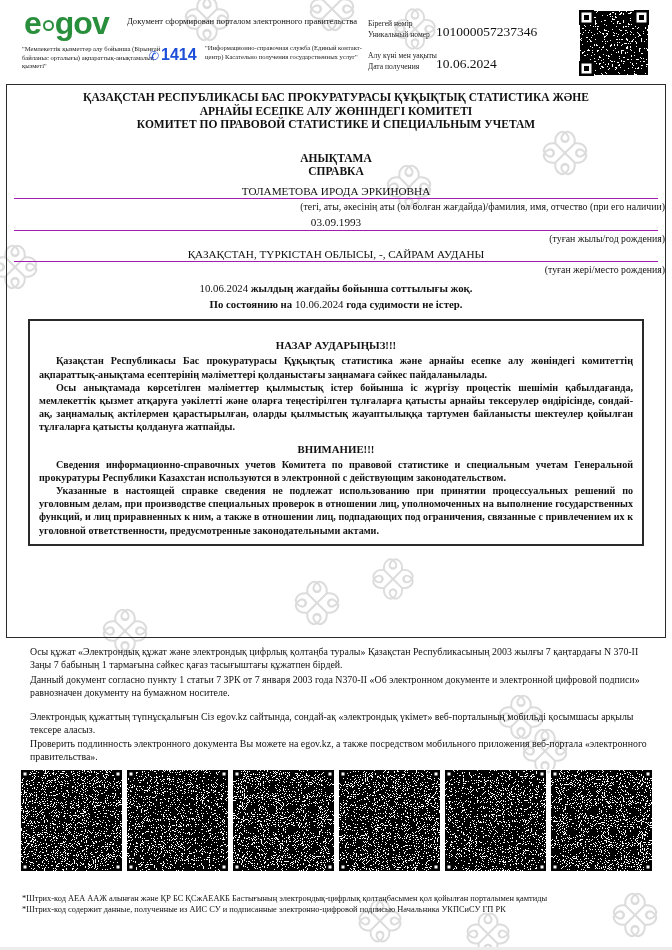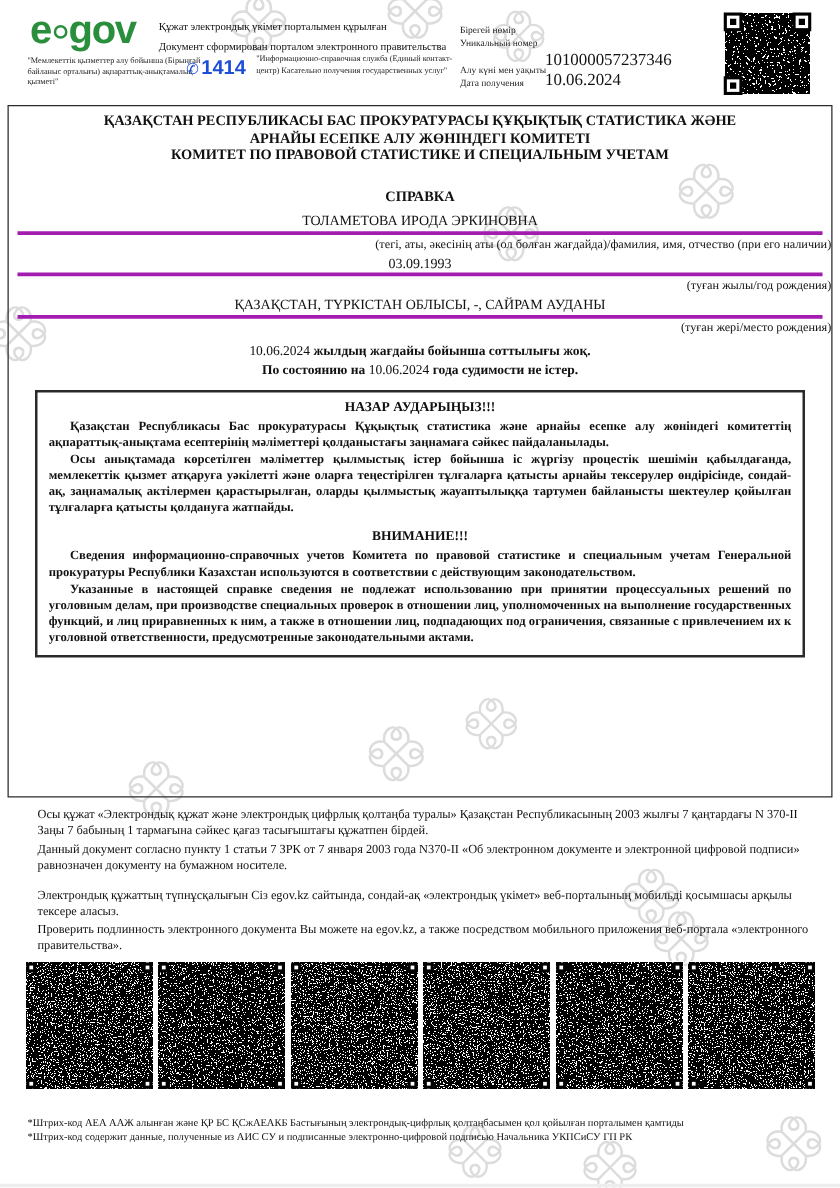--- a/index.html
+++ b/index.html
@@ -27,26 +27,26 @@
   .hlabel{position:absolute;left:368px;font-size:7.6px;line-height:10.5px;color:#222;}
   .hvalue{position:absolute;left:436px;font-size:13.5px;}
   .qr{position:absolute;left:577px;top:8px;}
   
   .main-box{margin:0 6px;border:1.5px solid #2b2b2b;height:554px;box-sizing:border-box;
             background:transparent;}
   .title-line{font-weight:bold;font-size:11.5px;line-height:13.6px;text-align:center;}
   .title-wrap{margin-top:6px;}
   .doc-type{margin-top:20px;}
   .fields{margin-top:6px;}
-  .fval{font-size:11.2px;line-height:13.5px;text-align:center;border-bottom:3px solid #a21caf;
+  .fval{font-size:11.2px;line-height:13.5px;text-align:center;border-bottom:1px solid #a21caf;
         margin:0 7px;}
   .fcap{font-size:9.8px;line-height:12px;text-align:right;padding:2px 0 3px;}
   .status{text-align:center;font-size:10.8px;line-height:15.5px;margin-top:2px;}
   .b{font-weight:bold;}
-  .warn-box{margin:7px 21px 0;border:2px solid #2a2a2a;padding:3px 9px 7px;background:transparent;}
+  .warn-box{margin:7px 21px 0;border:2px solid #2a2a2a;padding:15px 9px 7px;background:transparent;}
   .warn-title{text-align:center;font-weight:bold;font-size:10.8px;line-height:15px;margin:2px 0 1px;}
   .warn-title.ru{margin-top:9px;}
   .warn-p{font-weight:bold;font-size:10.1px;line-height:13.1px;text-align:justify;
           text-indent:17px;margin:0;}
   
   .legal{margin:8px 18px 0 30px;}
   .legal p{font-size:9.9px;line-height:12.9px;margin:0 0 2px;}
   .legal .gap{height:9px;}
   
   .barcodes{display:flex;gap:3px;margin:5px 0 0 20px;}
@@ -144,32 +144,31 @@
     <use href="#orn" xlink:href="#orn"></use>
   </svg>
 
 <div class="layer">
 
   <div class="header">
     <div class="logo"><span>e</span><span class="logo-dot"></span><span>gov</span></div>
     <div class="tiny logo-cap">"Мемлекеттік қызметтер алу бойынша (Бірыңғай байланыс орталығы) ақпараттық-анықтамалық қызметі"</div>
 
     <div class="formed">
-      <div>Құжат электрондық үкімет порталымен құрылған</div>
       <div>Документ сформирован порталом электронного правительства</div>
     </div>
 
     <div class="phone"><span class="phone-icon">✆</span><span>1414</span></div>
     <div class="tiny phone-cap">"Информационно-справочная служба (Единый контакт-центр) Касательно получения государственных услуг"</div>
 
     <div class="hlabel" style="top:19px">
       <div>Бірегей нөмір</div>
       <div>Уникальный номер</div>
     </div>
-    <div class="hvalue" style="top:40px">101000057237346</div>
+    <div class="hvalue" style="top:24px">101000057237346</div>
 
     <div class="hlabel" style="top:51px">
       <div>Алу күні мен уақыты</div>
       <div>Дата получения</div>
     </div>
     <div class="hvalue" style="top:56px">10.06.2024</div>
 
     <svg class="qr" width="74" height="70">
       <rect width="74" height="70" fill="#fff"></rect>
       <rect x="3" y="3" width="68" height="64" filter="url(#bwQR)"></rect>
@@ -188,20 +187,21 @@
   </div>
 
   <div class="main-box">
     <div class="title-wrap">
       <div class="title-line">ҚАЗАҚСТАН РЕСПУБЛИКАСЫ БАС ПРОКУРАТУРАСЫ ҚҰҚЫҚТЫҚ СТАТИСТИКА ЖӘНЕ</div>
       <div class="title-line">АРНАЙЫ ЕСЕПКЕ АЛУ ЖӨНІНДЕГІ КОМИТЕТІ</div>
       <div class="title-line">КОМИТЕТ ПО ПРАВОВОЙ СТАТИСТИКЕ И СПЕЦИАЛЬНЫМ УЧЕТАМ</div>
     </div>
 
     <div class="doc-type">
+      <div class="title-line">АНЫҚТАМА</div>
       <div class="title-line">СПРАВКА</div>
     </div>
 
     <div class="fields">
       <div class="fval">ТОЛАМЕТОВА ИРОДА ЭРКИНОВНА</div>
       <div class="fcap">(тегі, аты, әкесінің аты (ол болған жағдайда)/фамилия, имя, отчество (при его наличии)</div>
       <div class="fval">03.09.1993</div>
       <div class="fcap">(туған жылы/год рождения)</div>
       <div class="fval">ҚАЗАҚСТАН, ТҮРКІСТАН ОБЛЫСЫ, -, САЙРАМ АУДАНЫ</div>
       <div class="fcap">(туған жері/место рождения)</div>
@@ -210,21 +210,21 @@
     <div class="status">
       <div><span>10.06.2024</span><span class="b"> жылдың жағдайы бойынша соттылығы жоқ.</span></div>
       <div><span class="b">По состоянию на </span><span>10.06.2024</span><span class="b"> года судимости не істер.</span></div>
     </div>
 
     <div class="warn-box">
       <div class="warn-title">НАЗАР АУДАРЫҢЫЗ!!!</div>
       <p class="warn-p">Қазақстан Республикасы Бас прокуратурасы Құқықтық статистика және арнайы есепке алу жөніндегі комитеттің ақпараттық-анықтама есептерінің мәліметтері қолданыстағы заңнамаға сәйкес пайдаланылады.</p>
       <p class="warn-p">Осы анықтамада көрсетілген мәліметтер қылмыстық істер бойынша іс жүргізу процестік шешімін қабылдағанда, мемлекеттік қызмет атқаруға уәкілетті және оларға теңестірілген тұлғаларға қатысты арнайы тексерулер өндірісінде, сондай-ақ, заңнамалық актілермен қарастырылған, оларды қылмыстық жауаптылыққа тартумен байланысты шектеулер қойылған тұлғаларға қатысты қолдануға жатпайды.</p>
       <div class="warn-title ru">ВНИМАНИЕ!!!</div>
-      <p class="warn-p">Сведения информационно-справочных учетов Комитета по правовой статистике и специальным учетам Генеральной прокуратуры Республики Казахстан используются в соответствии с действующим законодательством.</p>
+      <p class="warn-p">Сведения информационно-справочных учетов Комитета по правовой статистике и специальным учетам Генеральной прокуратуры Республики Казахстан используются в электронной с действующим законодательством.</p>
       <p class="warn-p">Указанные в настоящей справке сведения не подлежат использованию при принятии процессуальных решений по уголовным делам, при производстве специальных проверок в отношении лиц, уполномоченных на выполнение государственных функций, и лиц приравненных к ним, а также в отношении лиц, подпадающих под ограничения, связанные с привлечением их к уголовной ответственности, предусмотренные законодательными актами.</p>
     </div>
   </div>
 
   <div class="legal">
     <p>Осы құжат «Электрондық құжат және электрондық цифрлық қолтаңба туралы» Қазақстан Республикасының 2003 жылғы 7 қаңтардағы N 370-II Заңы 7 бабының 1 тармағына сәйкес қағаз тасығыштағы құжатпен бірдей.</p>
     <p>Данный документ согласно пункту 1 статьи 7 ЗРК от 7 января 2003 года N370-II «Об электронном документе и электронной цифровой подписи» равнозначен документу на бумажном носителе.</p>
     <div class="gap"></div>
     <p>Электрондық құжаттың түпнұсқалығын Сіз egov.kz сайтында, сондай-ақ «электрондық үкімет» веб-порталының мобильді қосымшасы арқылы тексере аласыз.</p>
     <p>Проверить подлинность электронного документа Вы можете на egov.kz, а также посредством мобильного приложения веб-портала «электронного правительства».</p>

